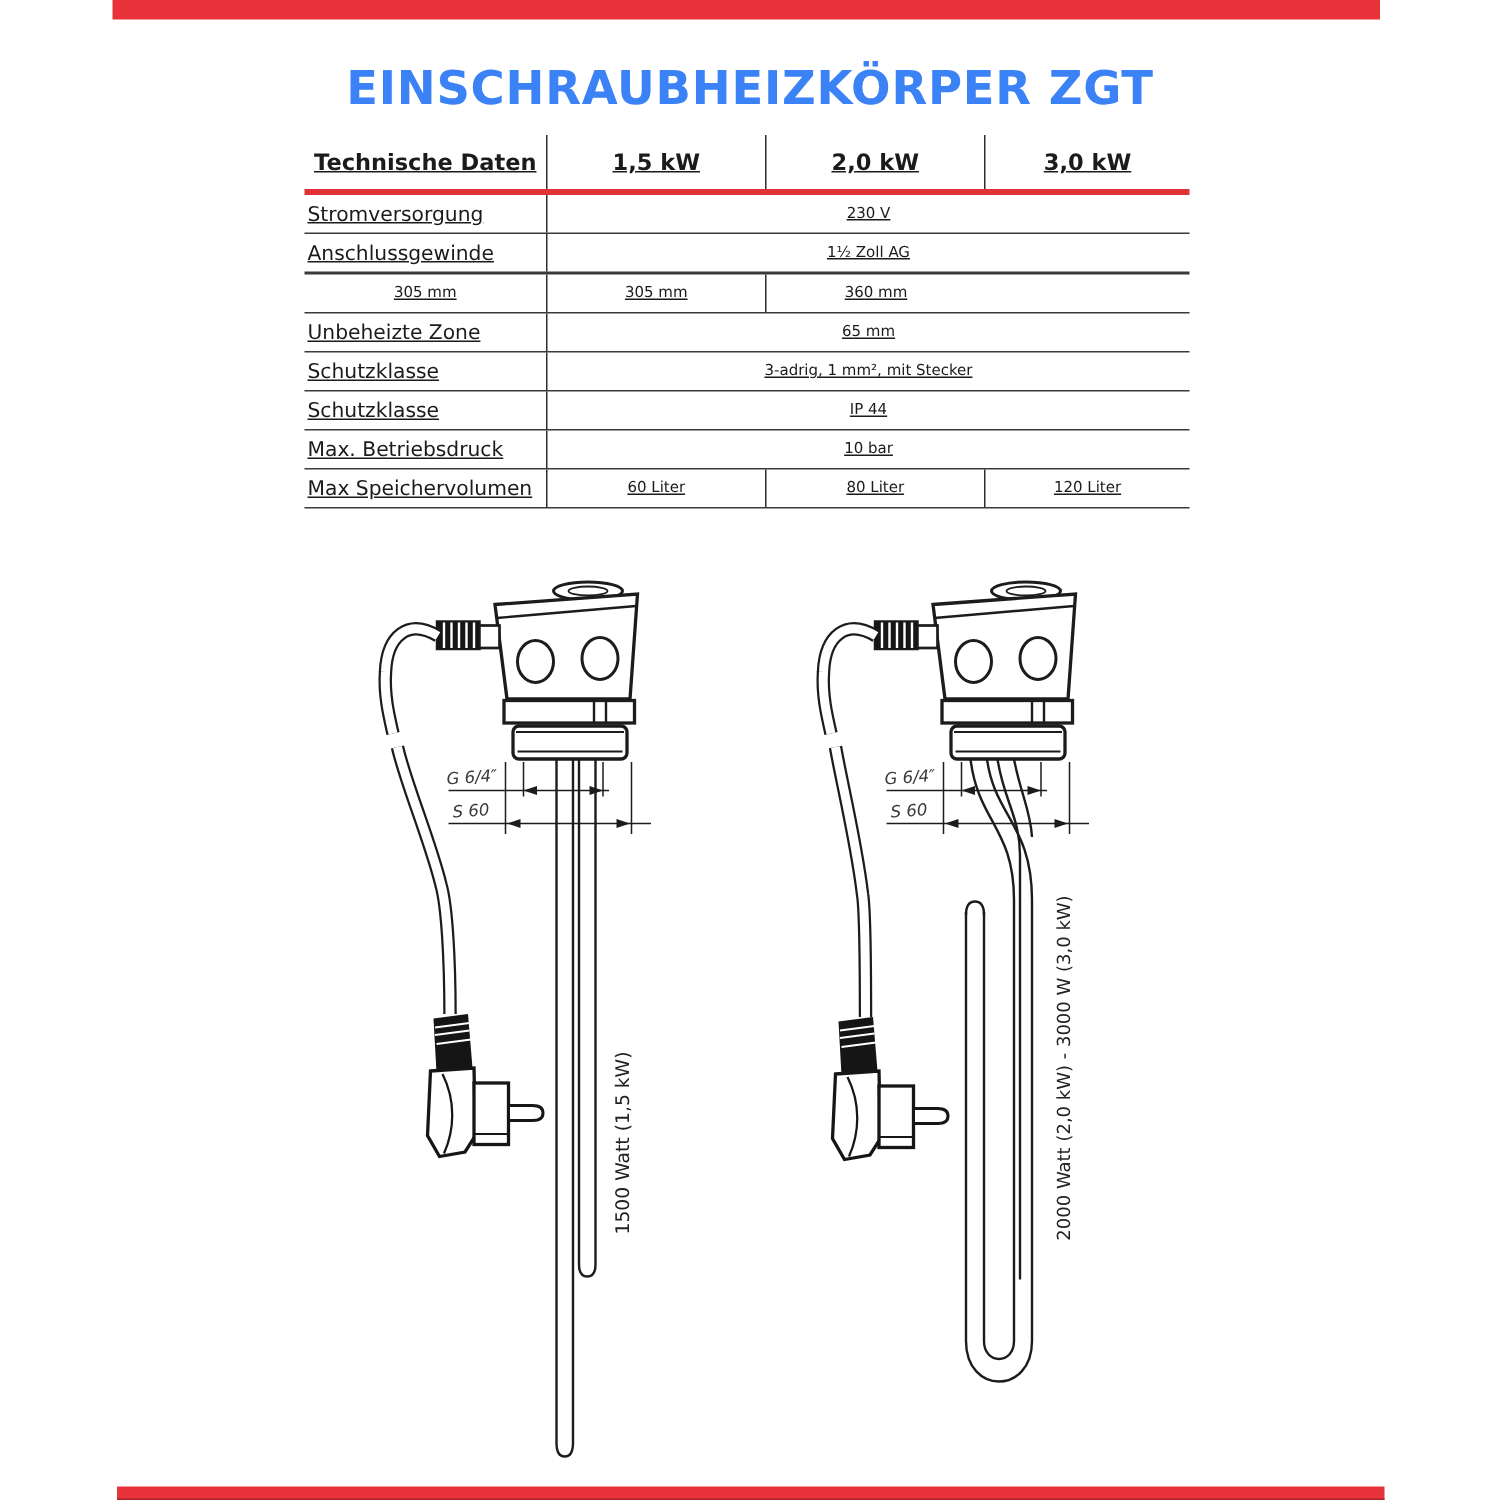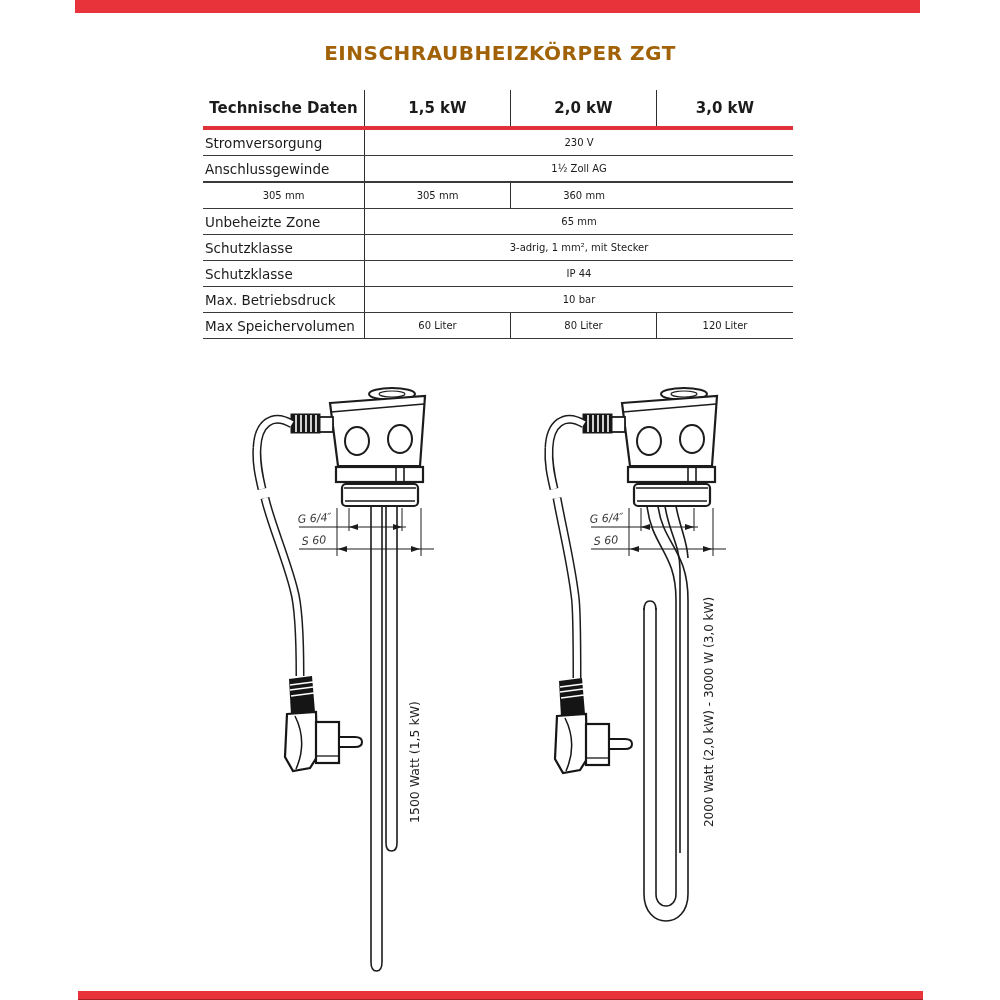--- a/index.html
+++ b/index.html
@@ -5,23 +5,23 @@
   html,body{margin:0;padding:0;background:#ffffff;}
   .page{
     position:relative;width:1000px;height:1000px;background:#ffffff;overflow:hidden;
     font-family:"DejaVu Sans",sans-serif;color:#1b1b1b;
   }
   .bar{position:absolute;background:#e8333b;}
   .bar.top{left:75px;top:0;width:845px;height:13px;}
   .bar.bottom{left:78px;top:991px;width:845px;height:8px;border-bottom:2px solid #a8222a;}
   .title{
     position:absolute;left:0;top:41px;width:1000px;text-align:center;
-    font-size:20px;font-weight:bold;letter-spacing:0.5px;color:#a16207;
+    font-size:31px;font-weight:bold;letter-spacing:0.5px;color:#3b82f6;
   }
-  .datatable{position:absolute;left:203px;top:90px;width:590px;}
+  .datatable{position:absolute;left:203px;top:90px;width:590px;text-decoration:underline;}
   .trow{display:grid;grid-template-columns:162px 146px 146px 136px;}
   .thead .cell{height:36px;font-weight:bold;font-size:15px;}
   .cell{
     display:flex;align-items:center;justify-content:center;
     font-size:10px;height:25px;box-sizing:border-box;
   }
   .thead .cell.vline{border-right:1.5px solid #2e2e2e;}
   .redline{height:4px;background:#e03038;}
   .brow{border-bottom:1.5px solid #3a3a3a;}
   .cell.label{justify-content:flex-start;padding-left:2px;border-right:1.5px solid #2e2e2e;font-size:13.5px;}

